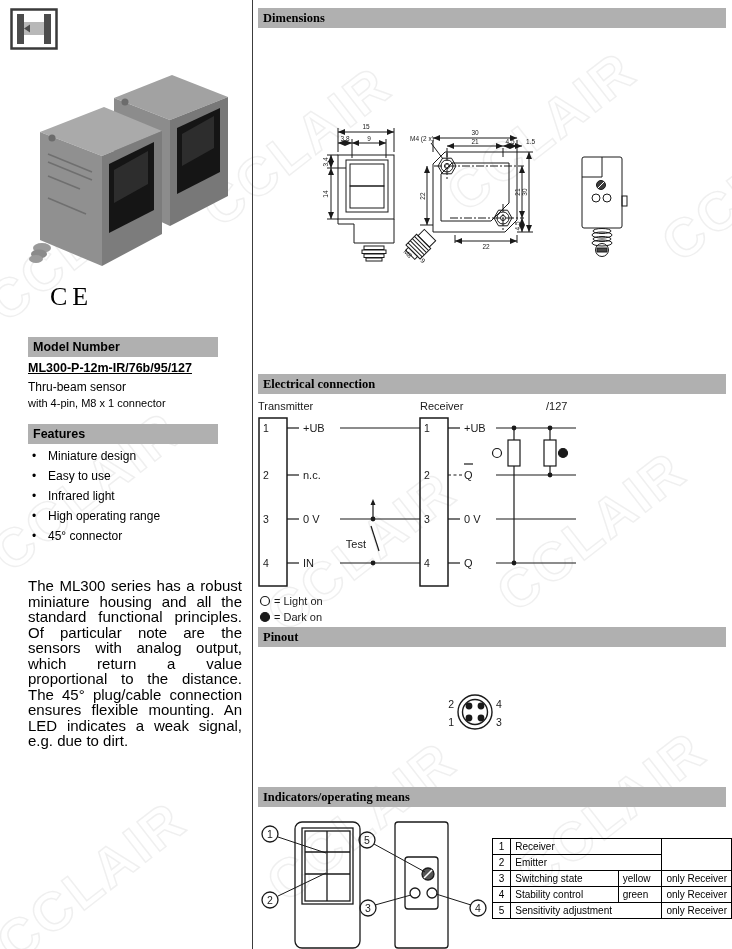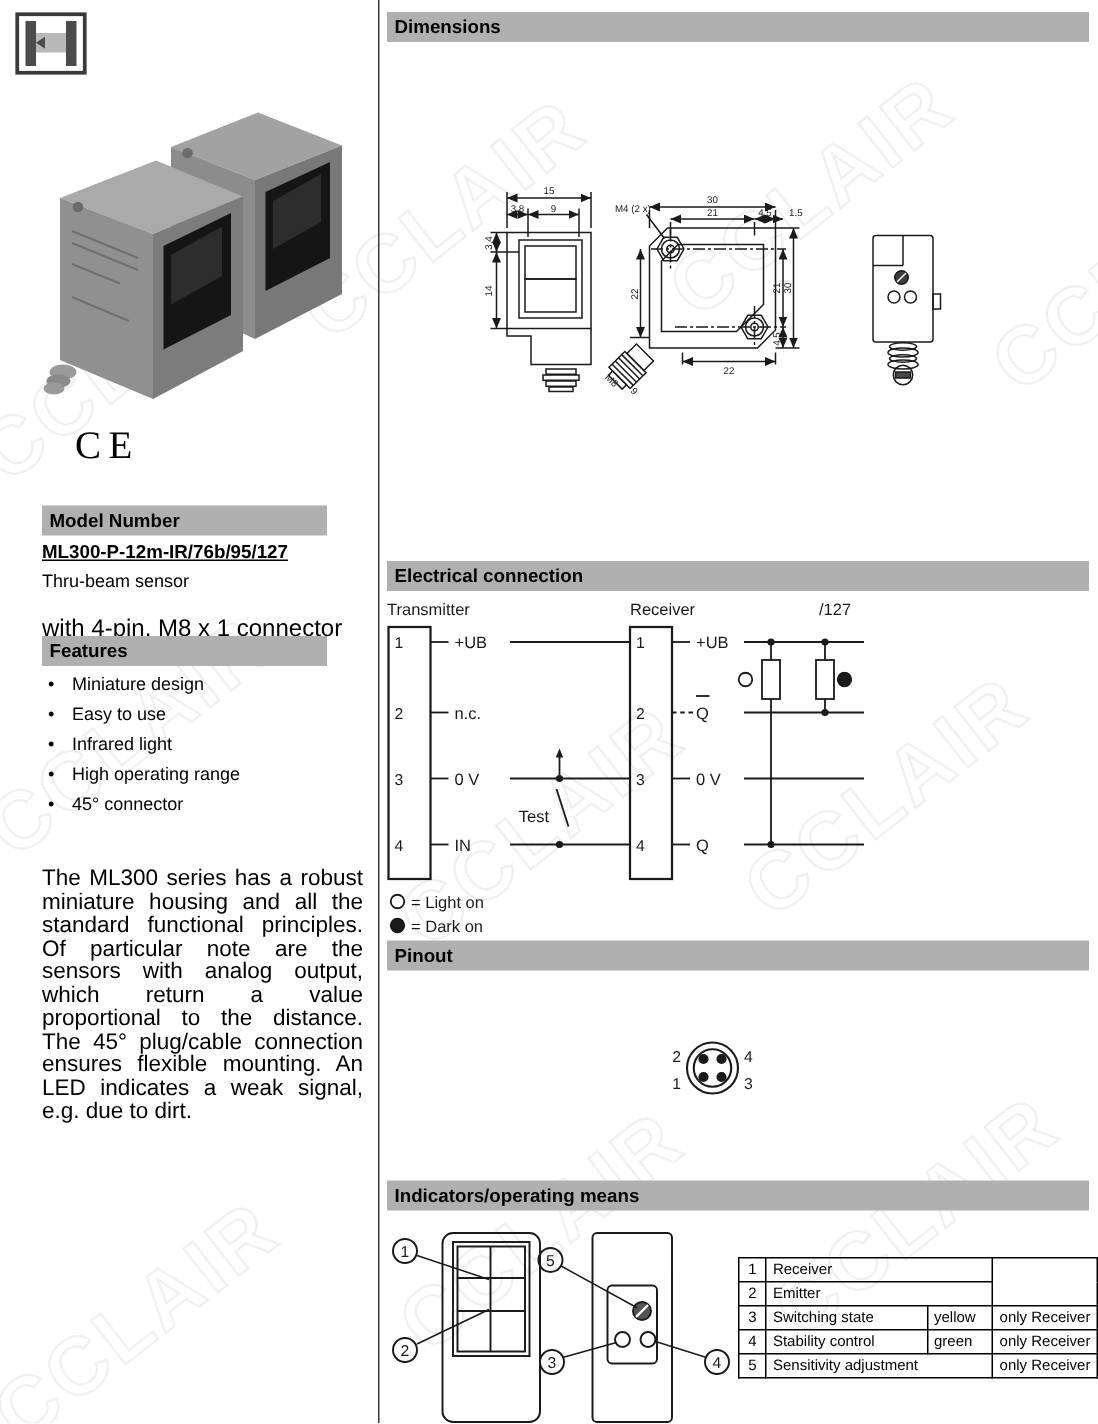--- a/index.html
+++ b/index.html
@@ -5,25 +5,25 @@
   html,body{margin:0;padding:0;background:#fff;}
   .page{position:relative;width:732px;height:949px;background:#ffffff;overflow:hidden;
         font-family:"Liberation Sans",sans-serif;color:#000;}
   .wm{position:absolute;font-weight:bold;font-size:54px;letter-spacing:3px;
       color:transparent;-webkit-text-stroke:1.5px #e6e6e6;transform:rotate(-38deg);
       opacity:.6;pointer-events:none;white-space:nowrap;z-index:0;}
   .divider{position:absolute;left:252px;top:0;width:1px;height:949px;background:#3c3c3c;z-index:1;}
   .secbar{position:absolute;height:20px;background:#b0b0b0;font-weight:bold;font-size:12.5px;
           line-height:20px;padding-left:5px;box-sizing:border-box;z-index:2;}
   .secbar.l{left:28px;width:190px;}
-  .secbar.r{left:258px;width:468px;}
+  .secbar.r{left:258px;width:468px;font-family:Liberation Serif, serif;}
   .abs{position:absolute;z-index:2;}
   .model-code{font-weight:bold;font-size:12.5px;text-decoration:underline;}
   .model-type{font-size:12px;}
-  .model-conn{font-size:16px;margin-top:14px;}
+  .model-conn{font-size:11px;}
   .feat{display:flex;line-height:20px;font-size:12px;}
   .feat .b{width:16px;}
   .prodinfo{width:214px;font-size:15px;line-height:15.5px;text-align:justify;}
   .ce{font-size:26px;letter-spacing:5px;font-family:Liberation Serif, serif;}
   svg{overflow:visible;}
   svg text{font-family:"Liberation Sans",sans-serif;fill:#1a1a1a;}
   .lbl{font-size:11px;}
   .pin{font-size:10.5px;}
   .dim{font-size:6.5px;}
   .dims-line{stroke:#1a1a1a;stroke-width:1;fill:none;}

